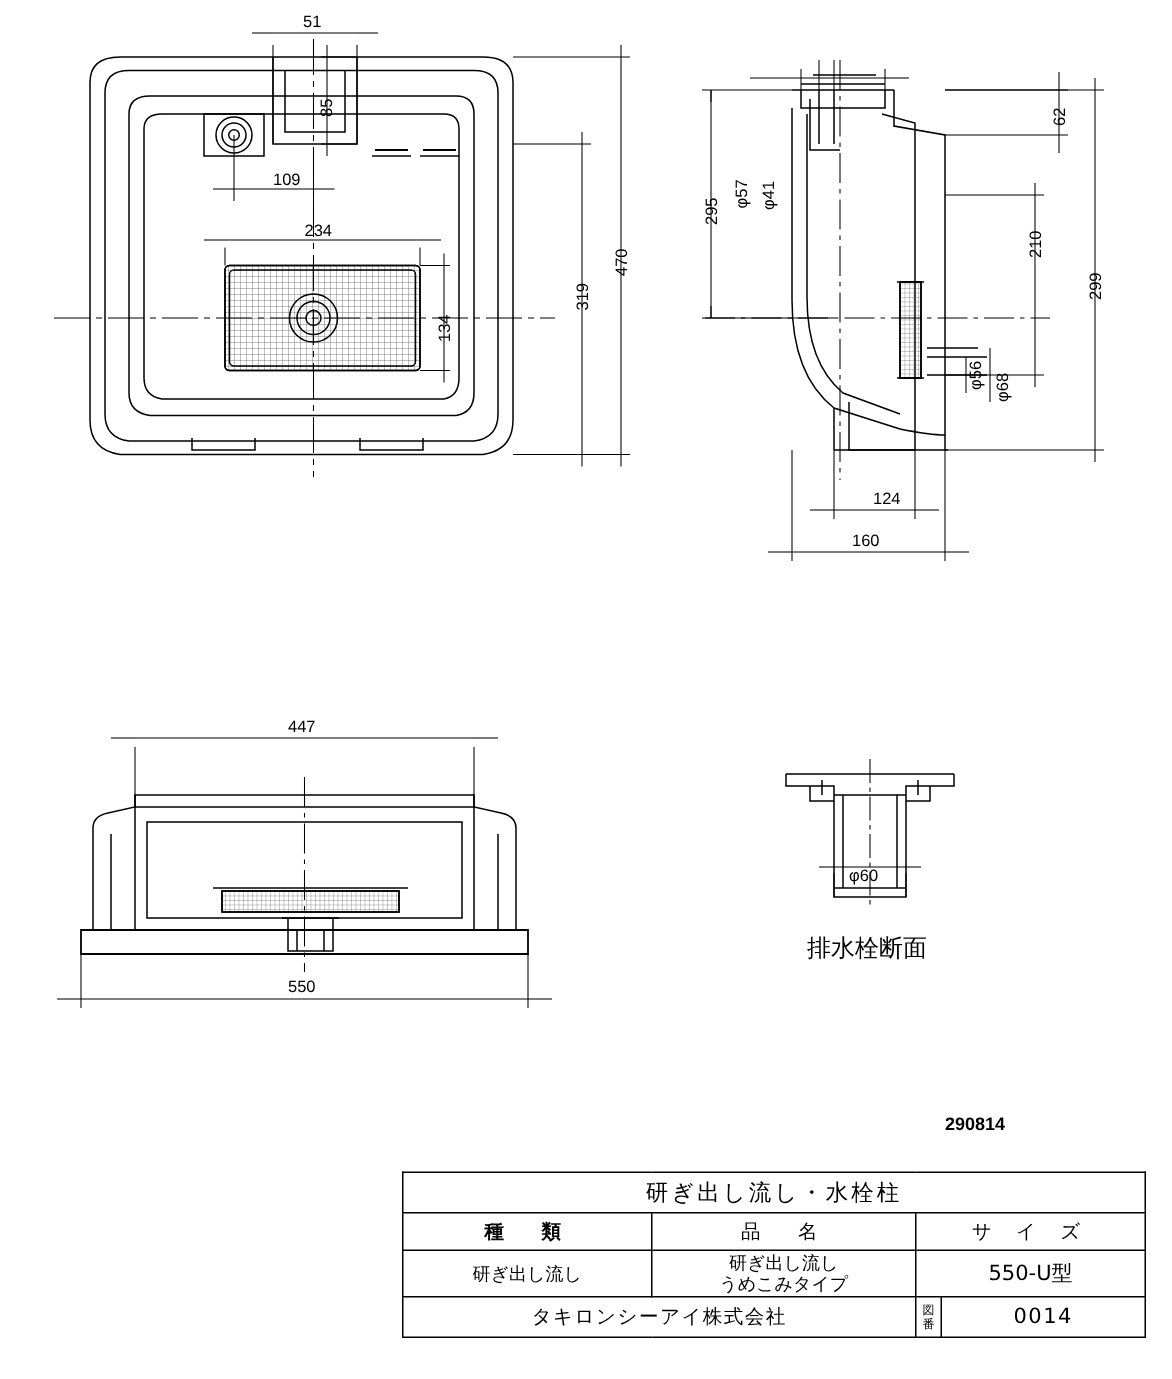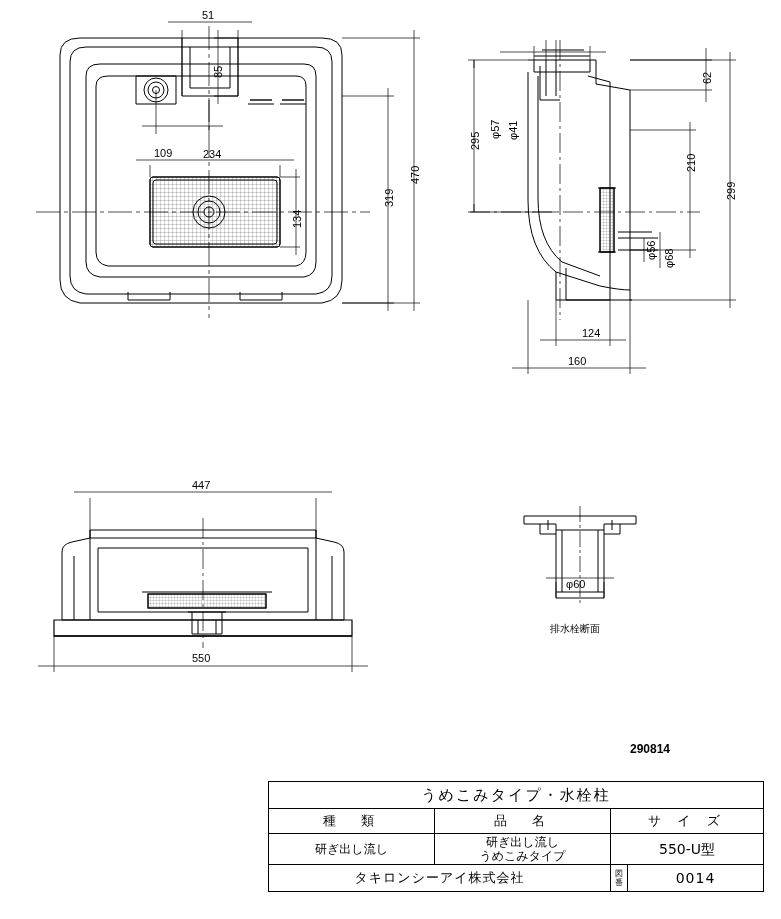--- a/index.html
+++ b/index.html
@@ -11,21 +11,21 @@
   table.spec{position:absolute;border-collapse:collapse;}
   table.spec td{border:1px solid #000;text-align:center;font-family:"DejaVu Sans",sans-serif;padding:0;}
   .title-cell{font-size:15px;height:26px;letter-spacing:2px;}
   .hdr-cell{font-size:13px;height:24px;letter-spacing:6px;}
   .val-cell{font-size:12px;height:30px;line-height:14px;}
   .sz-cell{font-size:14px;margin-left:18px;}
   .maker-cell{font-size:13px;height:26px;letter-spacing:1px;}
   .zu-cell{font-size:8px;line-height:9px;width:16px;}
   .num-cell{font-size:14px;}
   .docnum{position:absolute;font-size:12px;font-weight:bold;font-family:"Liberation Sans",sans-serif;}
-  .capt{position:absolute;font-size:10px;font-family:"DejaVu Sans",sans-serif;margin-left:12px;}
+  .capt{position:absolute;font-size:16px;font-family:"DejaVu Sans",sans-serif;}
 </style>
 </head>
 <body>
 
 <div id="sheet">
 
   <svg width="781" height="919">
     <defs>
       <marker id="ah" markerWidth="9" markerHeight="9" refX="8" refY="3" orient="auto">
         <path d="M0,0 L9,3 L0,6 z" fill="#000"></path>
@@ -268,21 +268,21 @@
         <path d="M546 578 L556 578" marker-start="ahs"></path>
         <path d="M604 578 L614 578" marker-end="ah"></path>
         <path d="M556 578 L604 578"></path>
       </g>
 
     </g>
   </svg>
 
   <div class="lbl" style="left:202px;top:10px;">51</div>
   <div class="lbl v" style="left:213px;top:78px;transform:rotate(-90deg);">85</div>
-  <div class="lbl" style="left:154px;top:115px;margin-top:33px;">109</div>
+  <div class="lbl" style="left:182px;top:115px;">109</div>
   <div class="lbl" style="left:203px;top:149px;">234</div>
   <div class="lbl v" style="left:292px;top:228px;transform:rotate(-90deg);">134</div>
   <div class="lbl v" style="left:384px;top:207px;transform:rotate(-90deg);">319</div>
   <div class="lbl v" style="left:410px;top:184px;transform:rotate(-90deg);">470</div>
 
   <div class="lbl v" style="left:470px;top:150px;transform:rotate(-90deg);">295</div>
   <div class="lbl v" style="left:490px;top:139px;transform:rotate(-90deg);">φ57</div>
   <div class="lbl v" style="left:508px;top:140px;transform:rotate(-90deg);">φ41</div>
   <div class="lbl v" style="left:702px;top:84px;transform:rotate(-90deg);">62</div>
   <div class="lbl v" style="left:686px;top:172px;transform:rotate(-90deg);">210</div>
@@ -296,24 +296,24 @@
   <div class="lbl" style="left:192px;top:653px;">550</div>
 
   <div class="lbl" style="left:566px;top:579px;">φ60</div>
   <div class="capt" style="left:538px;top:622px;">排水栓断面</div>
 
   <div class="docnum" style="left:630px;top:742px;">290814</div>
 
   <table class="spec" style="left:268px;top:781px;width:496px;">
     <tbody>
         <tr>
-      <td class="title-cell" colspan="4">うめこみタイプ・水栓柱</td>
+      <td class="title-cell" colspan="4">研ぎ出し流し・水栓柱</td>
     </tr>
     <tr>
-      <td class="hdr-cell" style="width:165px;">種　類</td>
+      <td class="hdr-cell" style="width:165px;font-weight:bold;">種　類</td>
       <td class="hdr-cell" style="width:175px;">品　名</td>
       <td class="hdr-cell" colspan="2">サ イ ズ</td>
     </tr>
     <tr>
       <td class="val-cell">研ぎ出し流し</td>
       <td class="val-cell">
         <div>研ぎ出し流し</div>
         <div>うめこみタイプ</div>
       </td>
       <td class="val-cell sz-cell" colspan="2">550-U型</td>

